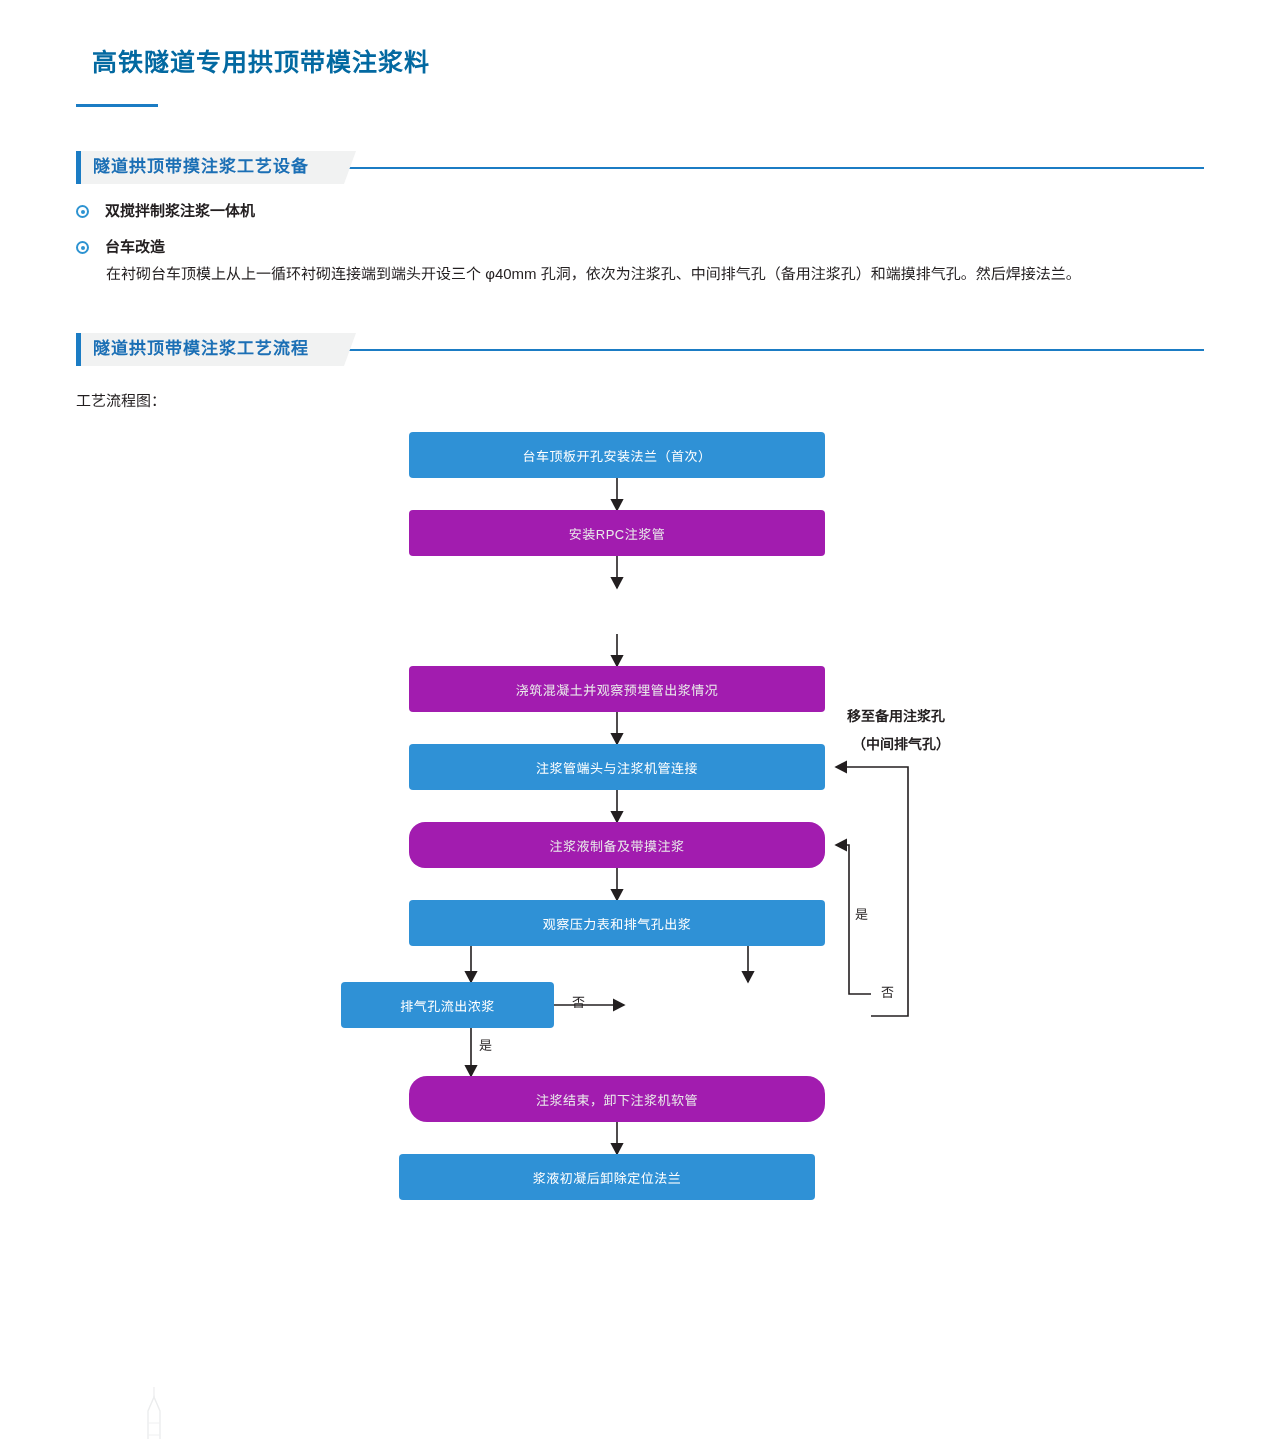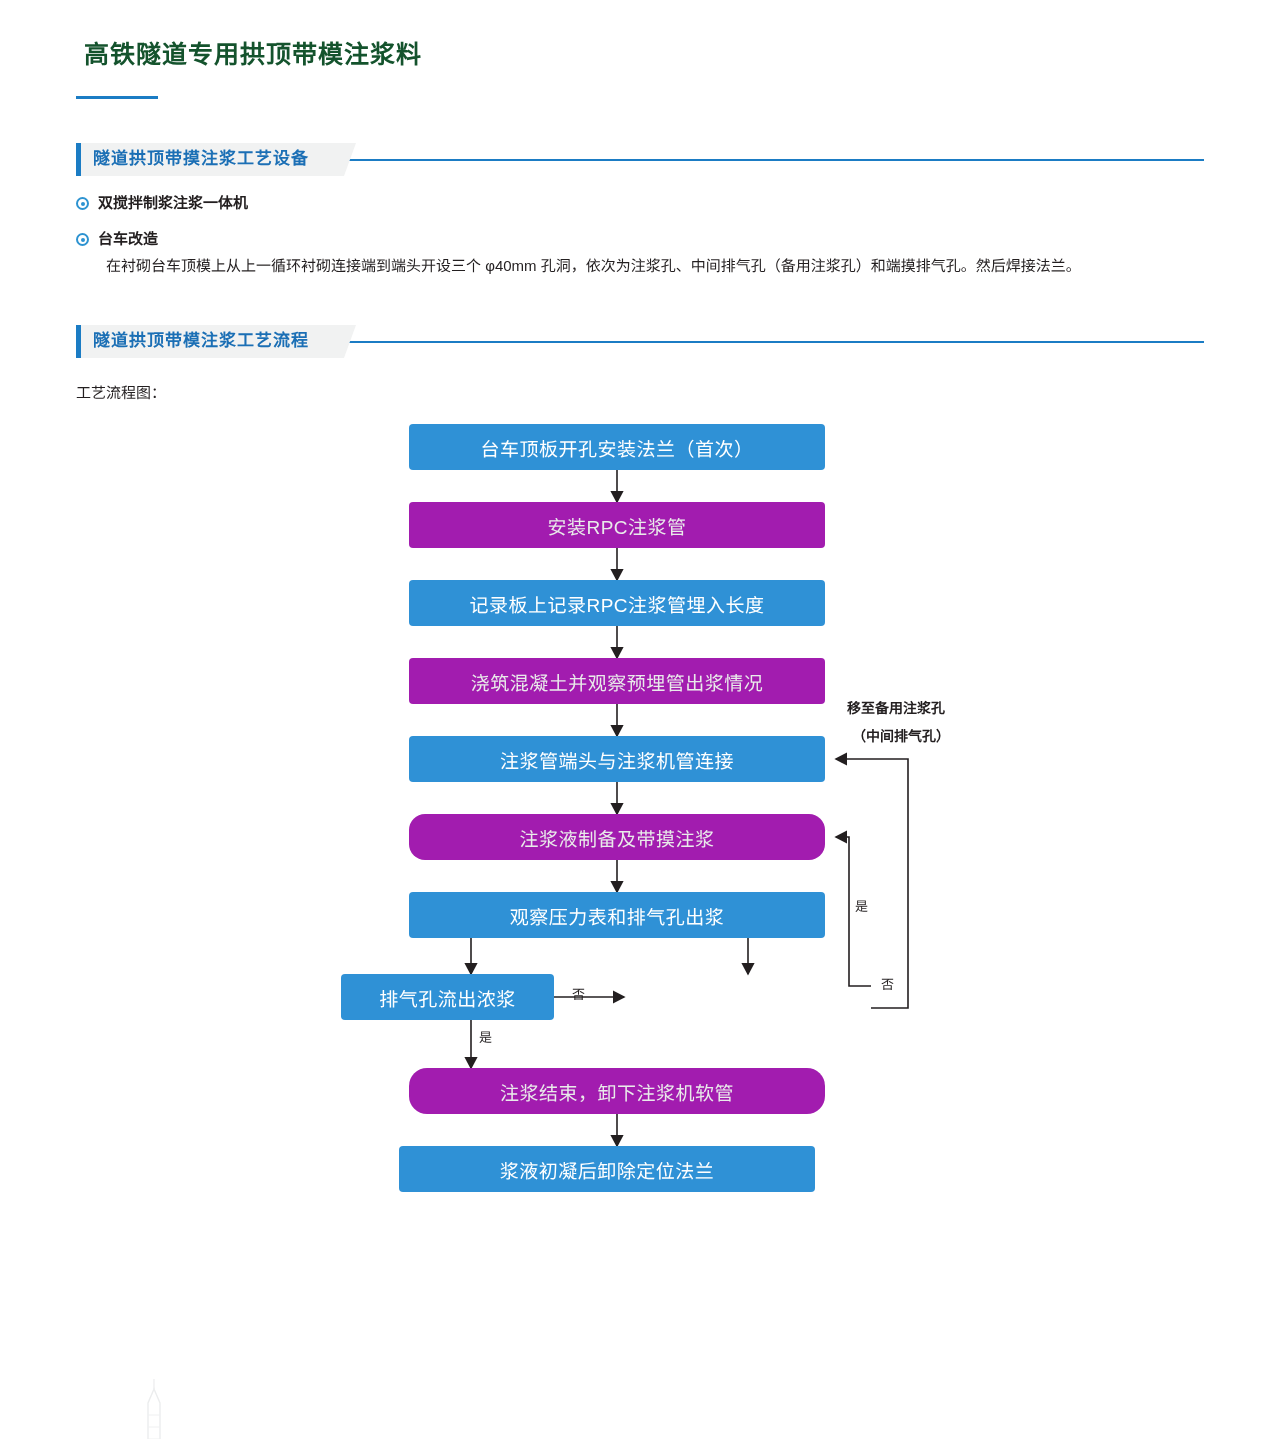--- a/index.html
+++ b/index.html
@@ -21,24 +21,24 @@
     width: 1280px;
     min-height: 1439px;
     box-sizing: border-box;
     padding: 0 76px;
   }
 
   
   .doc-title {
     font-size: 25px;
     font-weight: bold;
-    color: #14532d;
+    color: #0369a1;
     letter-spacing: 1px;
     padding-top: 26px;
-    margin: 8px;
+    margin: 16px;
   }
   .title-rule {
     width: 82px;
     height: 3px;
     background: #1b7cc4;
     margin-top: 26px;
   }
 
   
   .section {
@@ -78,20 +78,21 @@
     background: #f1f2f2;
     transform: skewX(-20deg);
     transform-origin: bottom left;
   }
 
   
   .bullet-row {
     display: flex;
     align-items: flex-start;
     margin-top: 16px;
+    gap: 7px;
   }
   .bullet-dot {
     width: 13px;
     height: 13px;
     border-radius: 50%;
     border: 2px solid #2d93d1;
     background: #ffffff;
     box-sizing: border-box;
     margin: 4px 9px 0 0;
     flex: none;
@@ -133,21 +134,21 @@
     position: relative;
     height: 810px;
     margin-top: 12px;
   }
   .node {
     position: absolute;
     box-sizing: border-box;
     display: flex;
     align-items: center;
     justify-content: center;
-    font-size: 19px;
+    font-size: 13px;
     border-radius: 4px;
     letter-spacing: 0.5px;
     text-align: right;
   }
   .node.blue {
     background: #2f91d6;
     color: #ffffff;
   }
   .node.gray {
     background: #a21caf;
@@ -258,23 +259,20 @@
           <path d="M795 594 L832 594 L832 345 L760 345"></path>
         </g>
       </svg>
 
       <div class="node blue" style="left:333px; top:10px; width:416px; height:46px;">
         <span>台车顶板开孔安装法兰（首次）</span>
       </div>
       <div class="node gray" style="left:333px; top:88px; width:416px; height:46px;">
         <span>安装RPC注浆管</span>
       </div>
-      <div class="node blue" style="left:333px; top:166px; width:416px; height:46px;">
-        <span>记录板上记录RPC注浆管埋入长度</span>
-      </div>
       <div class="node gray" style="left:333px; top:244px; width:416px; height:46px;">
         <span>浇筑混凝土并观察预埋管出浆情况</span>
       </div>
       <div class="node blue" style="left:333px; top:322px; width:416px; height:46px;">
         <span>注浆管端头与注浆机管连接</span>
       </div>
       <div class="node gray" style="left:333px; top:400px; width:416px; height:46px;border-radius:16px;">
         <span>注浆液制备及带摸注浆</span>
       </div>
       <div class="node blue" style="left:333px; top:478px; width:416px; height:46px;">

